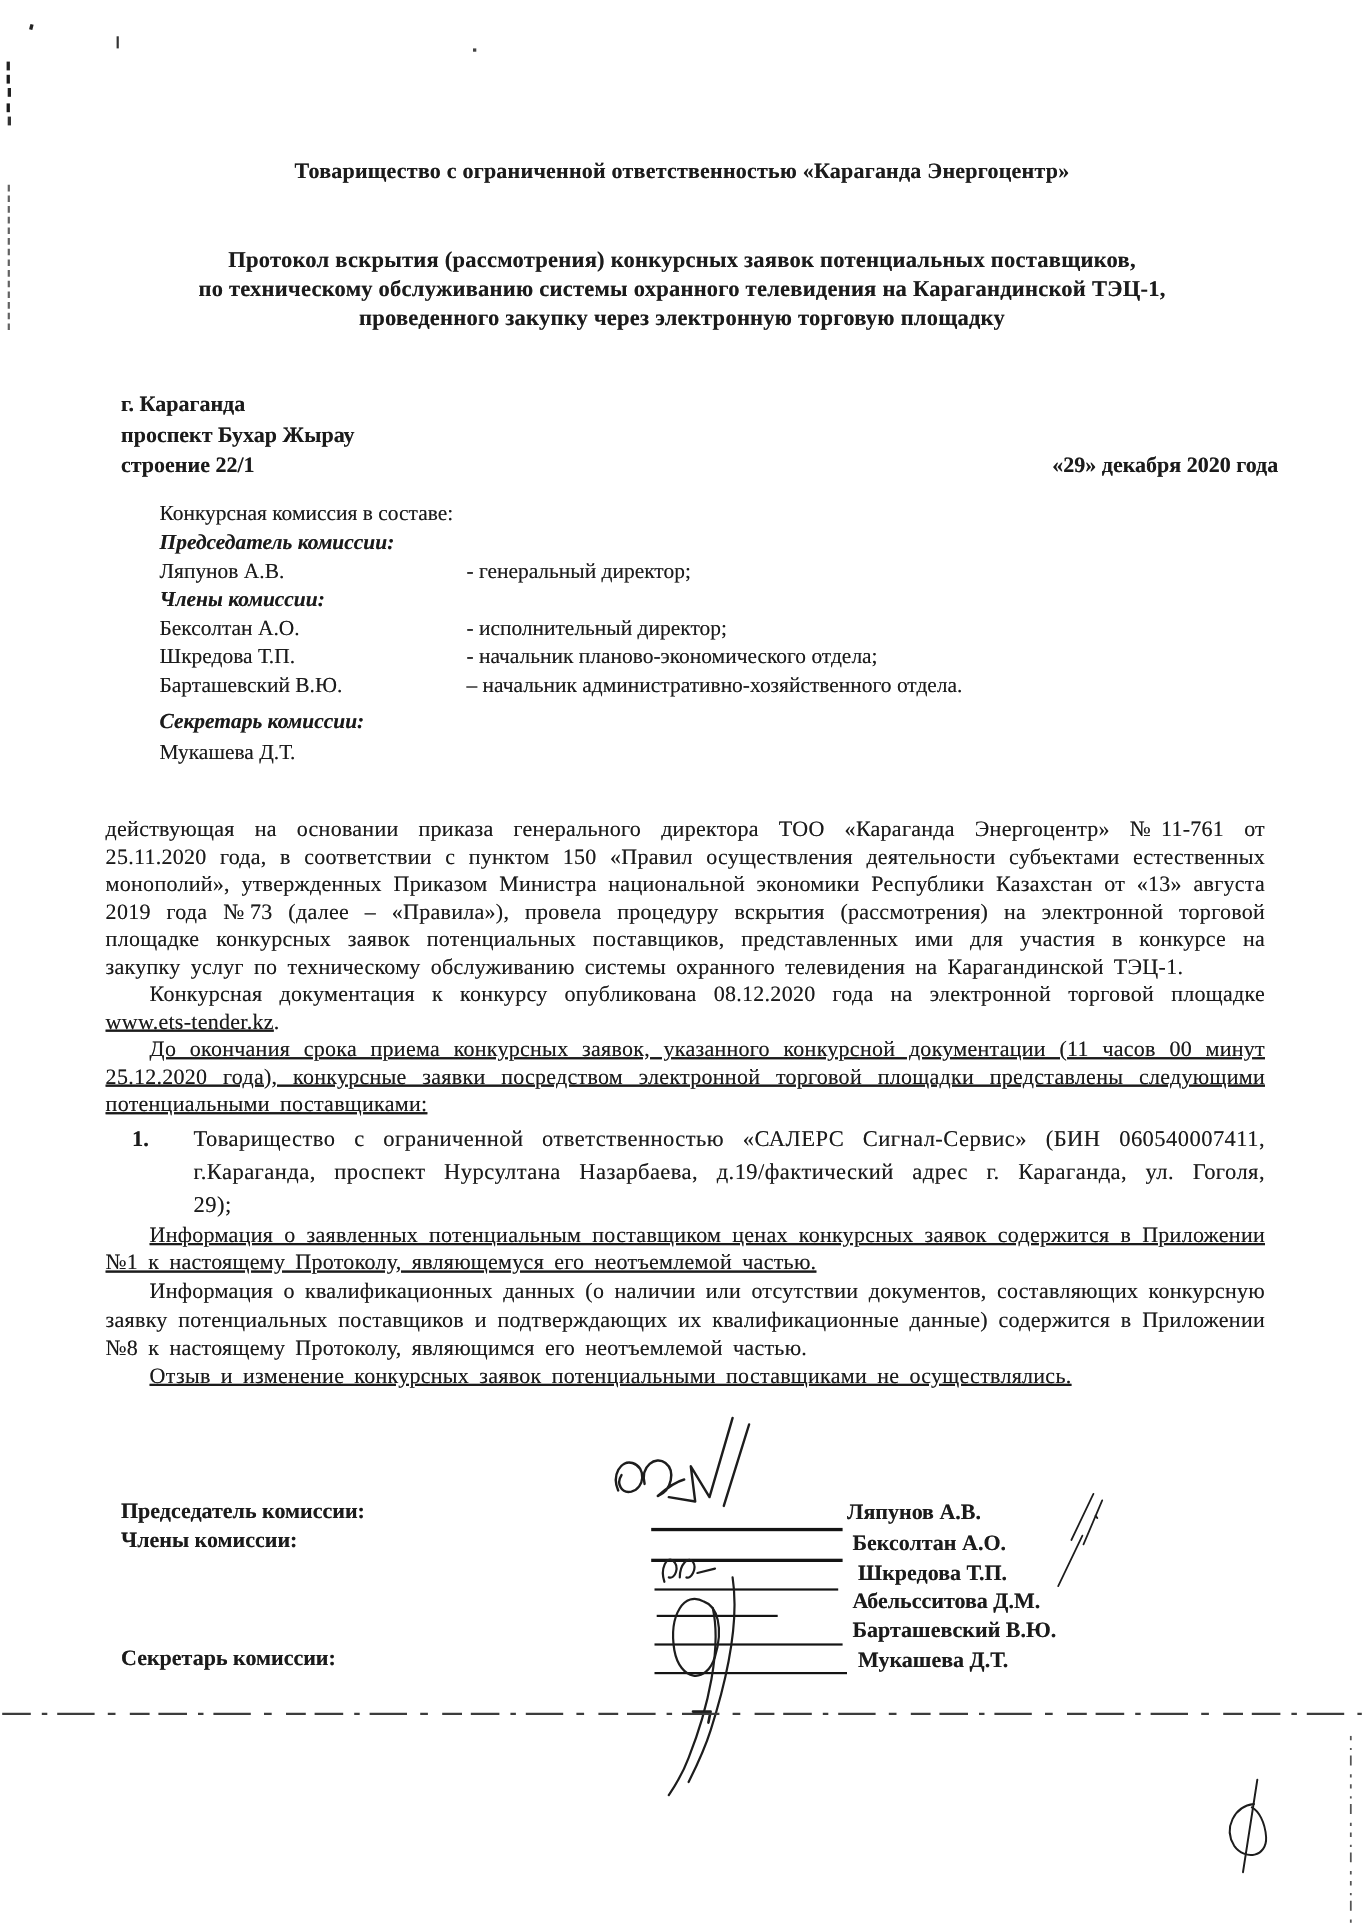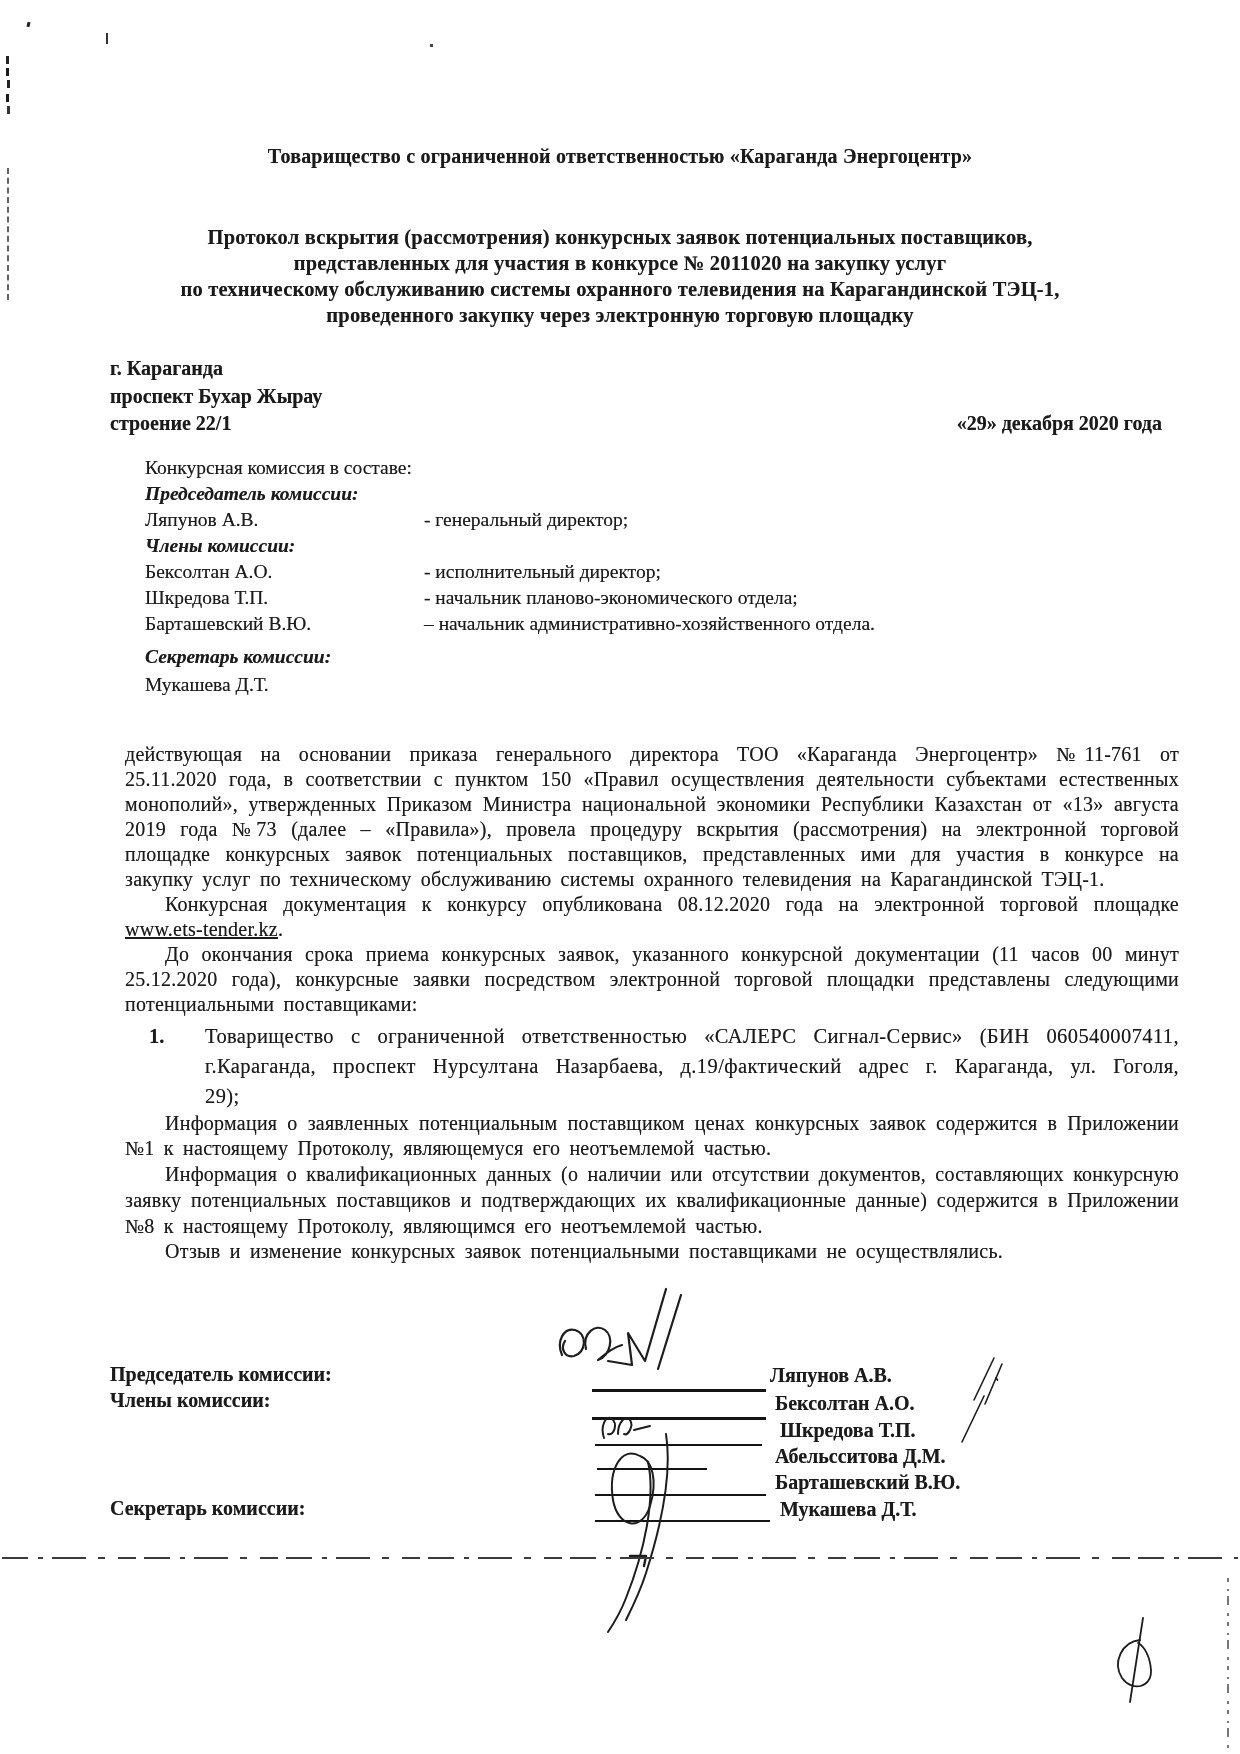--- a/index.html
+++ b/index.html
@@ -42,29 +42,29 @@
     font-size: 19.5px;
   }
   .crow { position: relative; height: 26px; line-height: 26px; white-space: nowrap; }
   .crow .cname { display: inline-block; }
   .crow .crole { position: absolute; left: 279px; top: 0; }
   .cheading { font-weight: bold; font-style: italic; }
   .gap7 { margin-top: 7px; }
   .gap2 { margin-top: 2px; }
 
   .bodytext {
-    left: 125px; top: 742px; width: 1054px;
+    left: 96px; top: 742px; width: 1054px;
     font-size: 20px; line-height: 25px;
     text-align: justify;
     word-spacing: 4px; letter-spacing: 0.25px;
   }
   .bodytext p { margin: 0; }
   .ind { text-indent: 40px; }
   .mt12 { margin-top: 12px; }
-  .mt2 { margin-top: 2px; }
+  .mt2 { margin-top: 2px; text-decoration: underline; }
   .mt4 { margin-top: 4px; }
   .link { text-decoration: underline; color: inherit; }
   .supplier {
     position: relative;
     padding-left: 80px;
     line-height: 30px;
     word-spacing: 8px; letter-spacing: 0.4px;
     font-size: 20.5px;
   }
   .supplier .num { position: absolute; left: 24px; top: 0; font-weight: bold; letter-spacing: 0; word-spacing: 0; }
@@ -99,21 +99,20 @@
   <div class="artifact art-dot2"></div>
   <div class="artifact art-dash-col"></div>
   <div class="artifact art-dot3"></div>
 
   <div class="abs org-header center">
     <div>Товарищество с ограниченной ответственностью «Караганда Энергоцентр»</div>
   </div>
 
   <div class="abs doc-title center">
     <div>Протокол вскрытия (рассмотрения) конкурсных заявок потенциальных поставщиков,</div>
-    <div>представленных для участия в конкурсе № 2011020 на закупку услуг</div>
     <div>по техническому обслуживанию системы охранного телевидения на Карагандинской ТЭЦ-1,</div>
     <div>проведенного закупку через электронную торговую площадку</div>
   </div>
 
   <div class="abs place-block">
     <div>г. Караганда</div>
     <div>проспект Бухар Жырау</div>
     <div>строение 22/1</div>
   </div>
   <div class="abs date-line">«29» декабря 2020 года</div>

